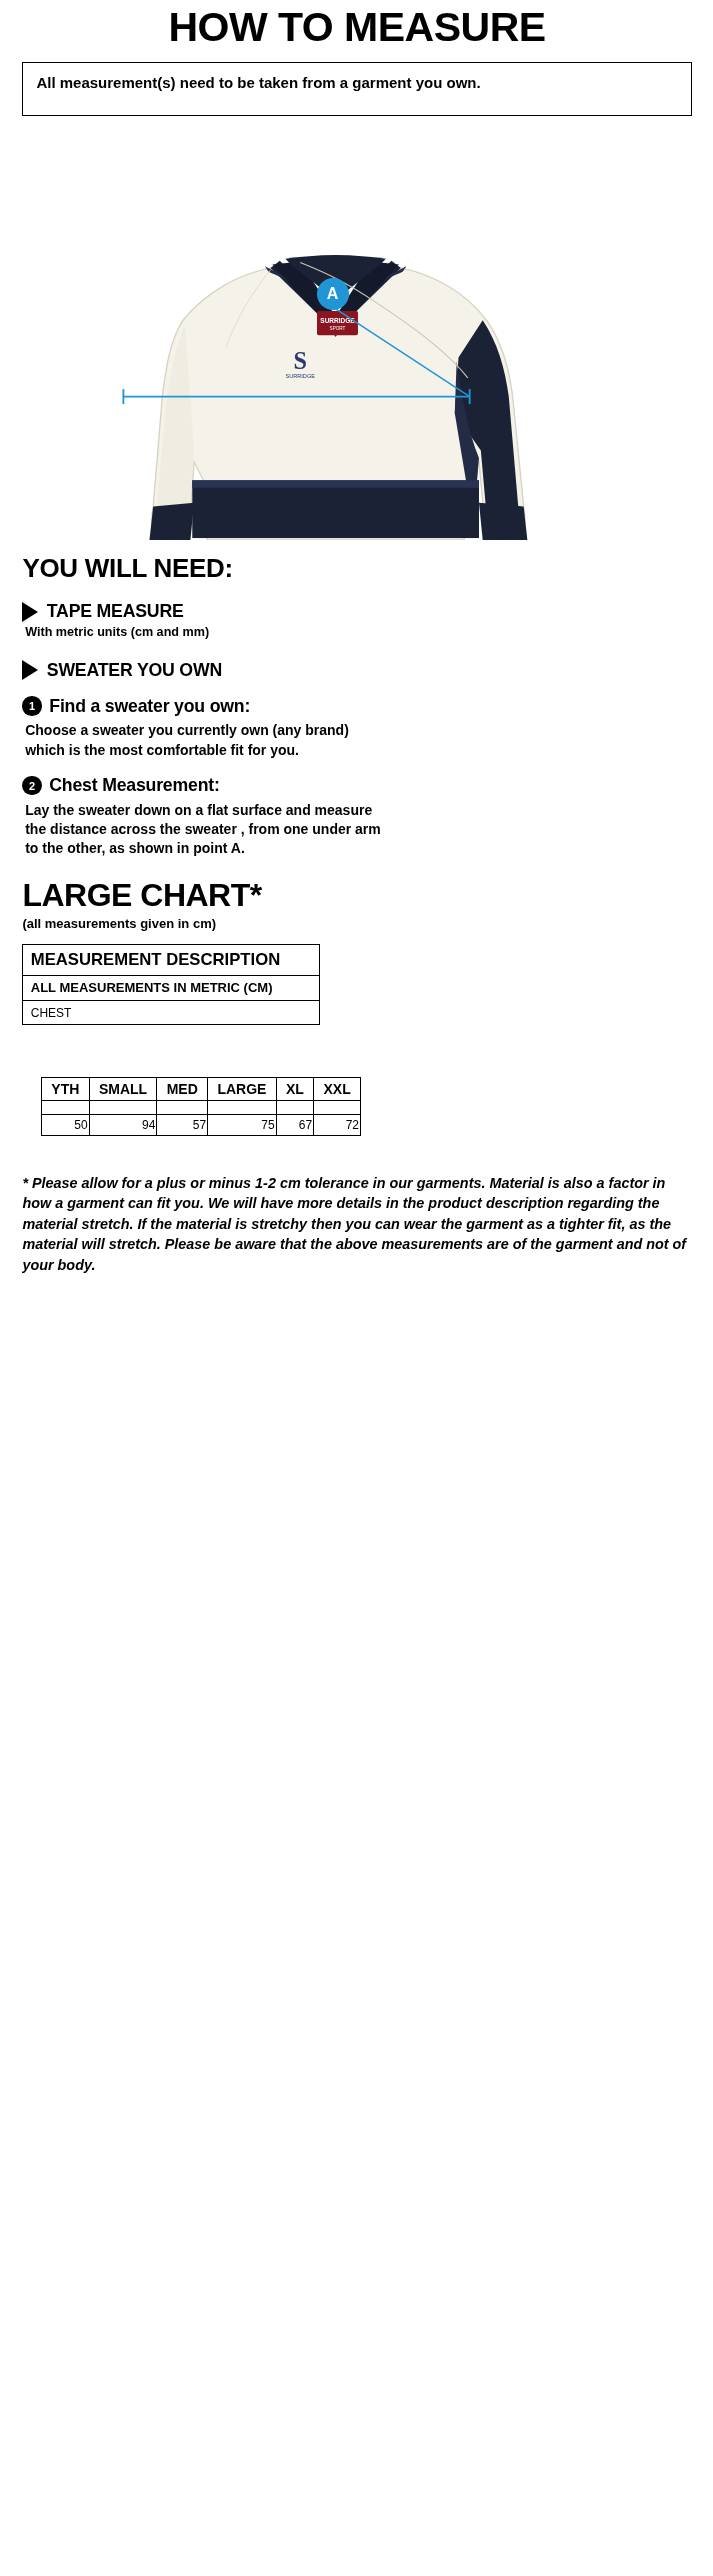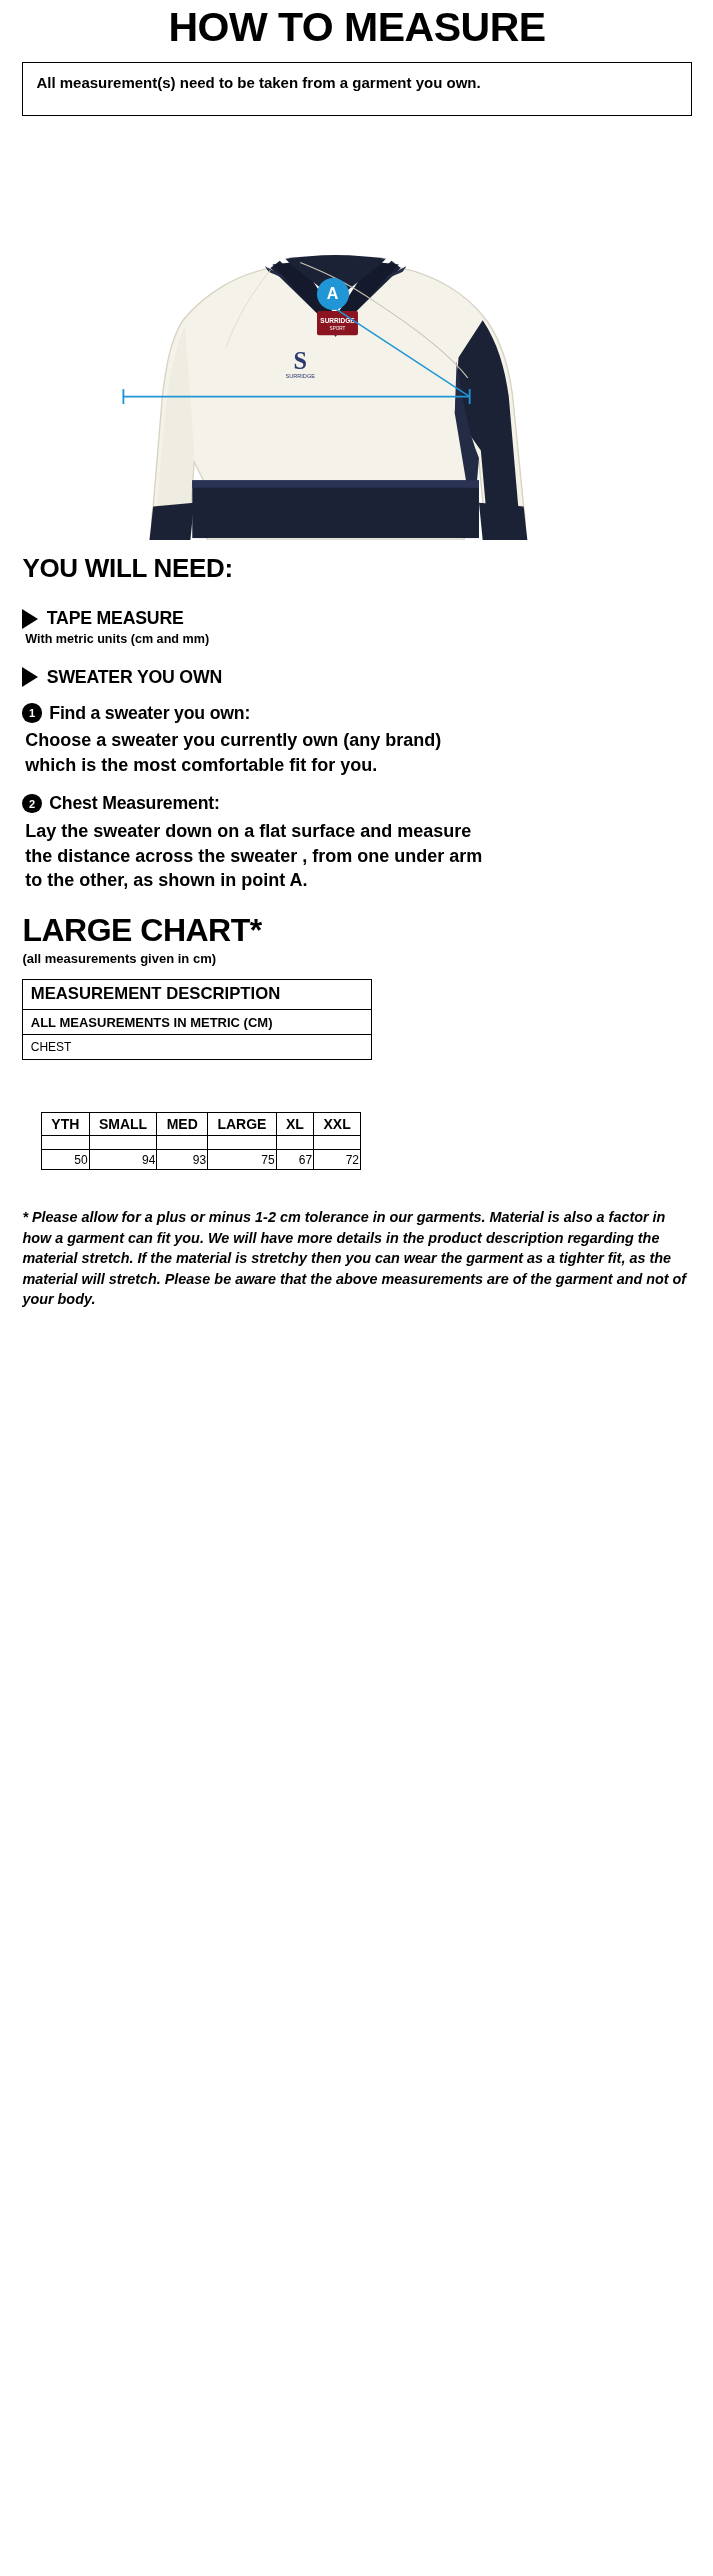--- a/index.html
+++ b/index.html
@@ -82,21 +82,21 @@
     letter-spacing: -0.5px;
     margin: 18.6px 0 1.9px 1.9px;
   }
   .size-chart-sub {
     font-size: 13px;
     font-weight: bold;
     margin: 0 0 13px 1.9px;
   }
 
   
-  .need-list { margin-top: 24px; }
+  .need-list { margin-top: 17px; }
   .need-item { margin-bottom: 13px; }
   .need-head {
     display: flex;
     align-items: center;
     gap: 8.4px;
     margin-left: 1.9px;
   }
   .tri {
     width: 0;
     height: 0;
@@ -136,30 +136,30 @@
     align-items: center;
     justify-content: center;
     flex: 0 0 auto;
   }
   .step-title {
     font-size: 17.7px;
     font-weight: bold;
     letter-spacing: -0.2px;
   }
   .step-body {
-    font-size: 18px;
+    font-size: 14px;
     font-weight: bold;
     line-height: 1.38;
     margin: 4.7px 0 0 4.7px;
   }
 
   
   .md-table {
     border-collapse: collapse;
-    width: 350px;
+    width: 298px;
     margin-left: 1.9px;
   }
   .md-table td {
     border: 1.4px solid #000;
     padding: 4.7px 7.4px;
     text-align: left;
     vertical-align: middle;
   }
   .md-head {
     font-size: 16.7px;
@@ -336,21 +336,21 @@
       <td class="blank"></td>
       <td class="blank"></td>
       <td class="blank"></td>
       <td class="blank"></td>
       <td class="blank"></td>
       <td class="blank"></td>
     </tr>
     <tr>
       <td class="val">50</td>
       <td class="val">94</td>
-      <td class="val">93</td>
+      <td class="val">57</td>
       <td class="val">75</td>
       <td class="val">67</td>
       <td class="val">72</td>
     </tr>
   </tbody>
     </table>
 
   <div class="footnote">* Please allow for a plus or minus 1-2 cm tolerance in our garments. Material is also a factor in how a garment can fit you. We will have more details in the product description regarding the material stretch. If the material is stretchy then you can wear the garment as a tighter fit, as the material will stretch.  Please be aware that the above measurements are of the garment and not of your body.</div>
 
 </div>

